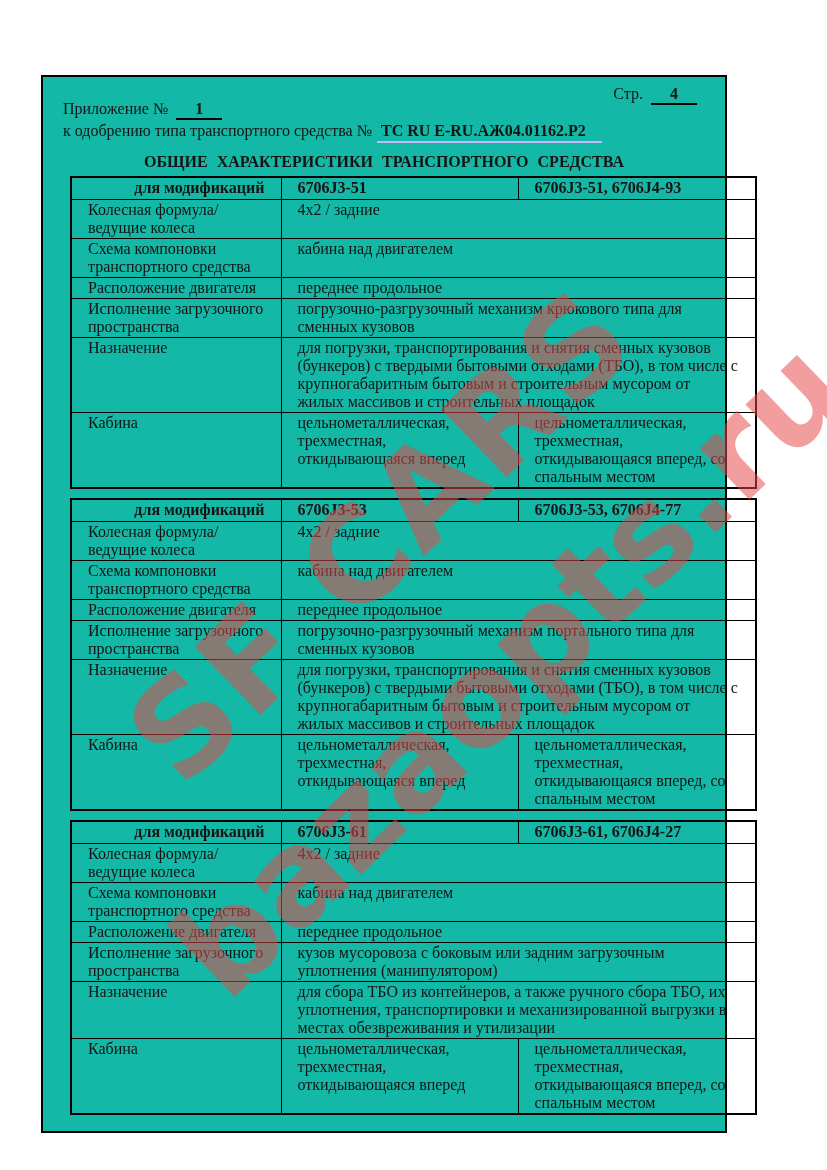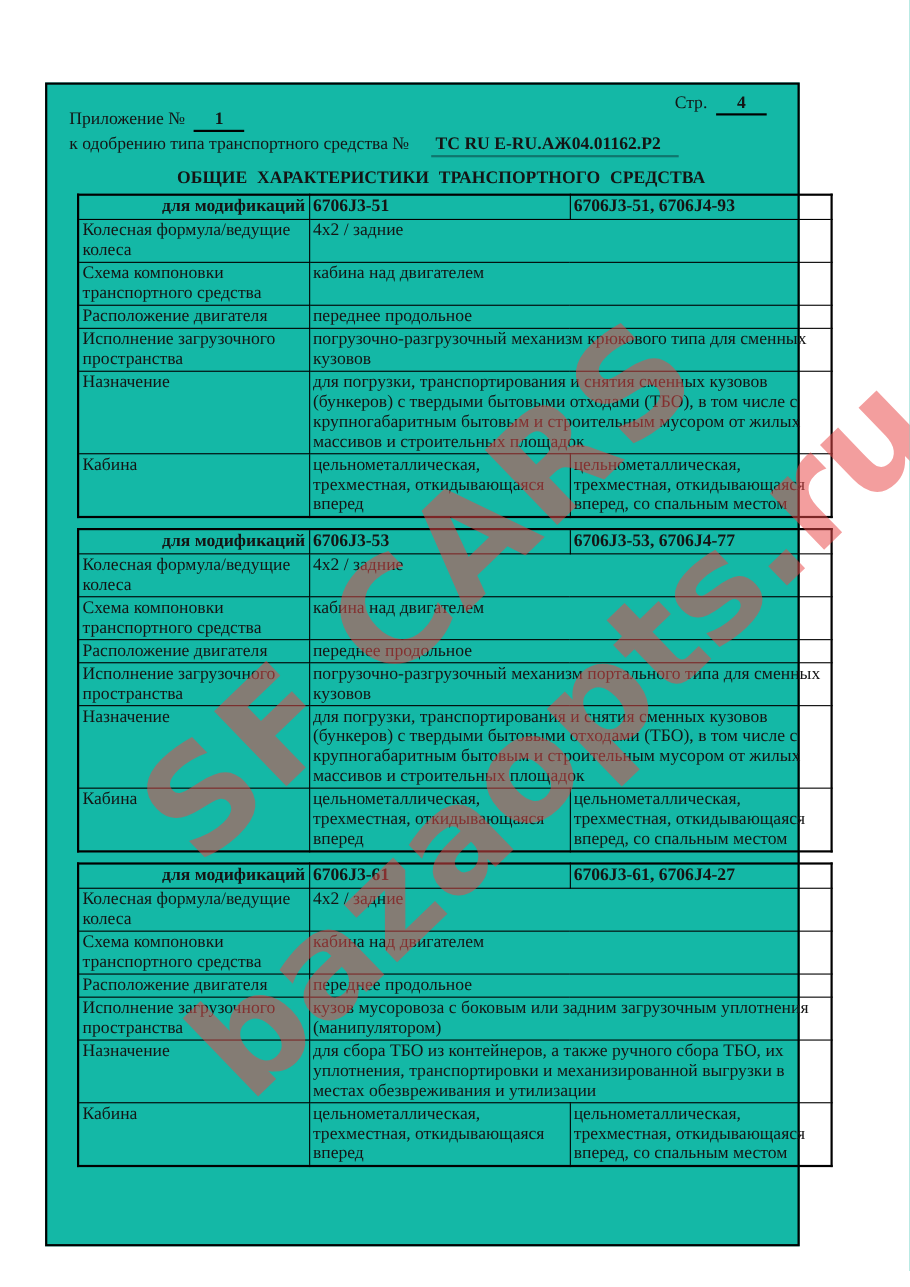--- a/index.html
+++ b/index.html
@@ -13,38 +13,38 @@
     border:2px solid #000;box-sizing:border-box;background:#14b8a6;
   }
   .hdr-left{position:absolute;top:23px;left:20px;font-size:16px;white-space:nowrap;}
   .hdr-right{position:absolute;top:8px;right:28px;font-size:16px;white-space:nowrap;}
   .blank{
     display:inline-block;min-width:42px;text-align:center;font-weight:bold;
     border-bottom:2px solid #000;padding:0 2px 1px 2px;margin-left:8px;line-height:17px;
   }
   .approval{position:absolute;top:45px;left:20px;font-size:16px;white-space:nowrap;}
   .approval .num{
-    font-weight:bold;border-bottom:2px solid #0f766e;
-    padding:0 16px 2px 4px;margin-left:16px;
+    font-weight:bold;border-bottom:2px solid #c4b5fd;
+    padding:0 16px 2px 4px;margin-left:1px;
   }
   .doc-title{
     position:absolute;top:76px;left:0;width:100%;
-    text-align:center;font-size:16px;font-weight:bold;word-spacing:5px;margin-left:17px;
+    text-align:center;font-size:16px;font-weight:bold;word-spacing:5px;
   }
   .tables{position:absolute;top:99px;left:27px;}
   table.spec{
     border-collapse:collapse;table-layout:fixed;width:685px;
     border:2px solid #000;margin:0 0 9px 0;
     font-size:16px;line-height:18px;
   }
   table.spec col.c1{width:210px;}
   table.spec col.c2{width:237px;}
   table.spec col.c3{width:238px;}
   table.spec th, table.spec td{
-    border:1px solid #000;vertical-align:top;padding:1px 3px;
+    border:1px solid #000;vertical-align:top;padding:1px 16px;
     overflow:hidden;
   }
   th.hl{text-align:right;font-weight:bold;padding-right:5px;height:19px;}
   th.hc{text-align:left;font-weight:bold;height:19px;}
   td.label{text-align:left;padding-left:3px;}
   td.value{text-align:left;padding:1px 12px;}
   .watermark{
     position:absolute;left:-70px;top:418px;width:1030px;z-index:10;
     transform:rotate(-44deg);
     text-align:center;pointer-events:none;

